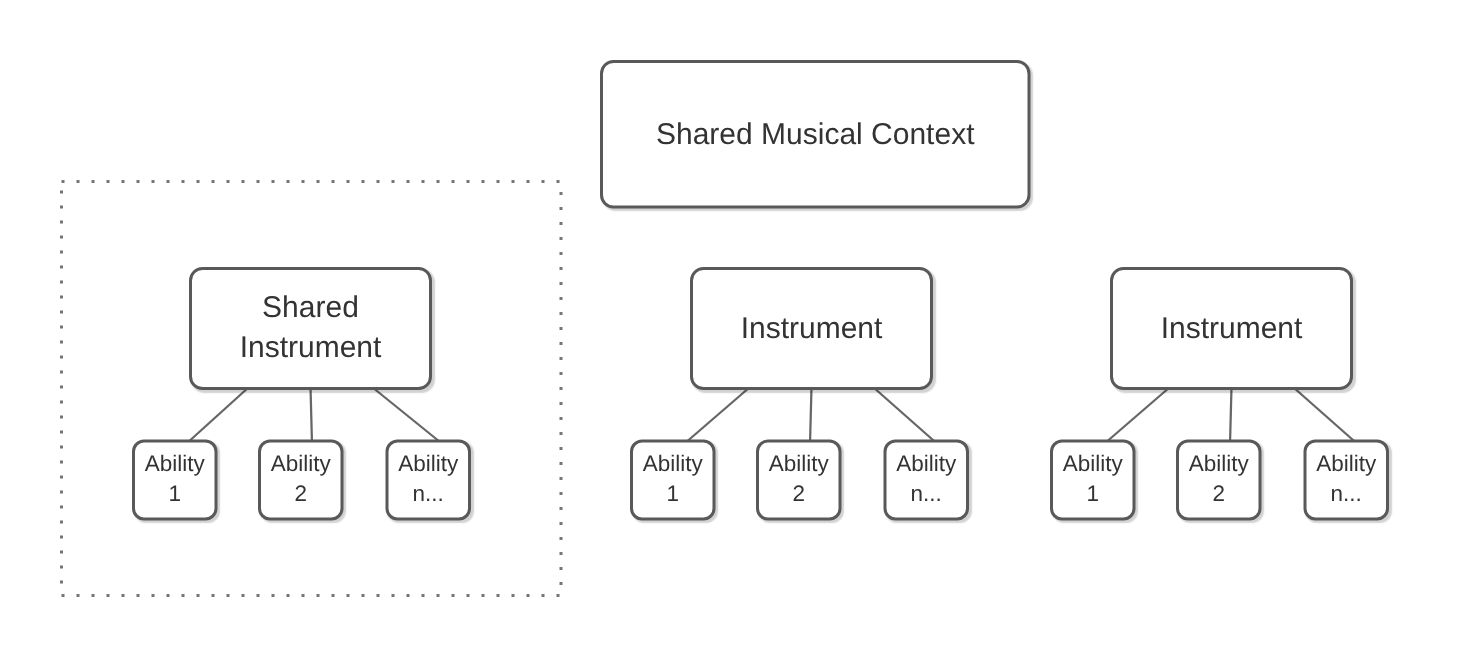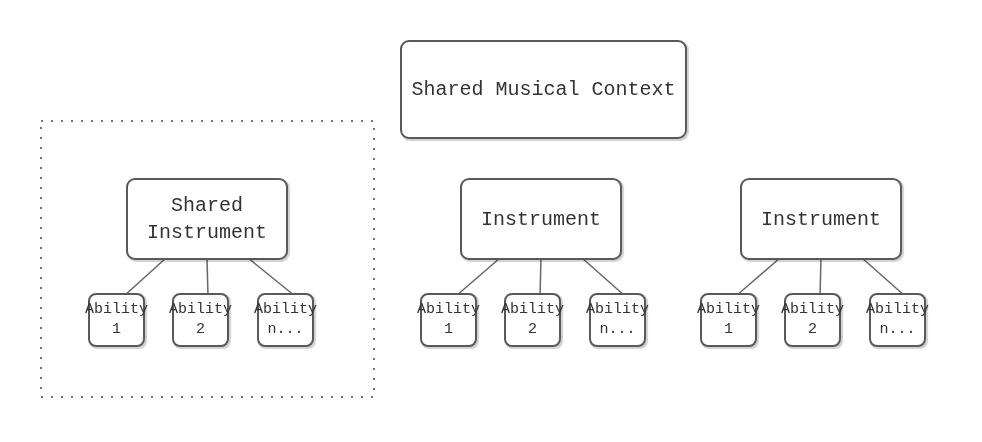--- a/index.html
+++ b/index.html
@@ -28,21 +28,20 @@
     background: #ffffff;
     border: 2.5px solid #595959;
     border-radius: 9px;
     display: flex;
     align-items: center;
     justify-content: center;
     text-align: center;
     color: #333333;
     white-space: pre-line;
     box-shadow: 1.5px 1.5px 1px rgba(0,0,0,0.18);
-    font-family: Liberation Mono, monospace;
   }
   .node-root {
     left: 400px; top: 40px;
     width: 287px; height: 99px;
     font-size: 20px;
     line-height: 1.3;
   }
   .node-parent {
     width: 162px; height: 82px;
     top: 178px;

